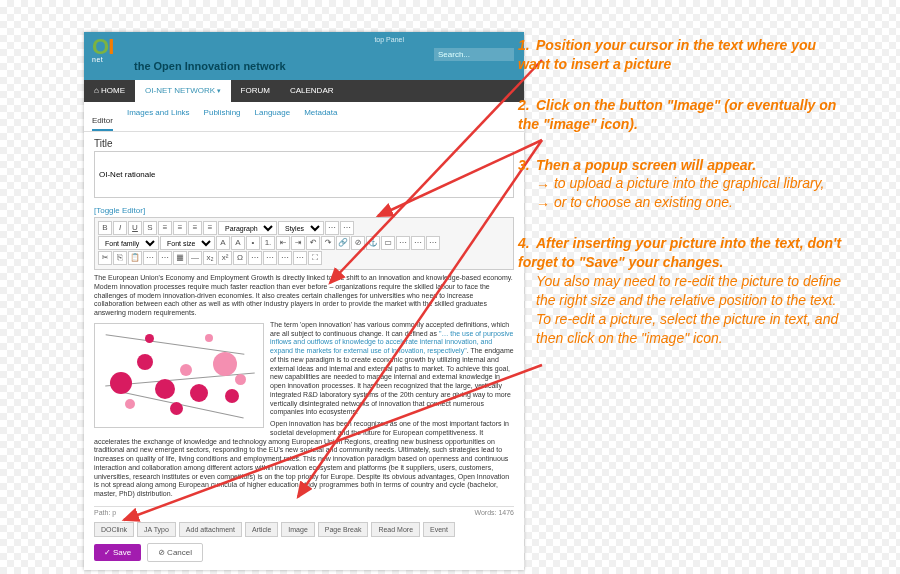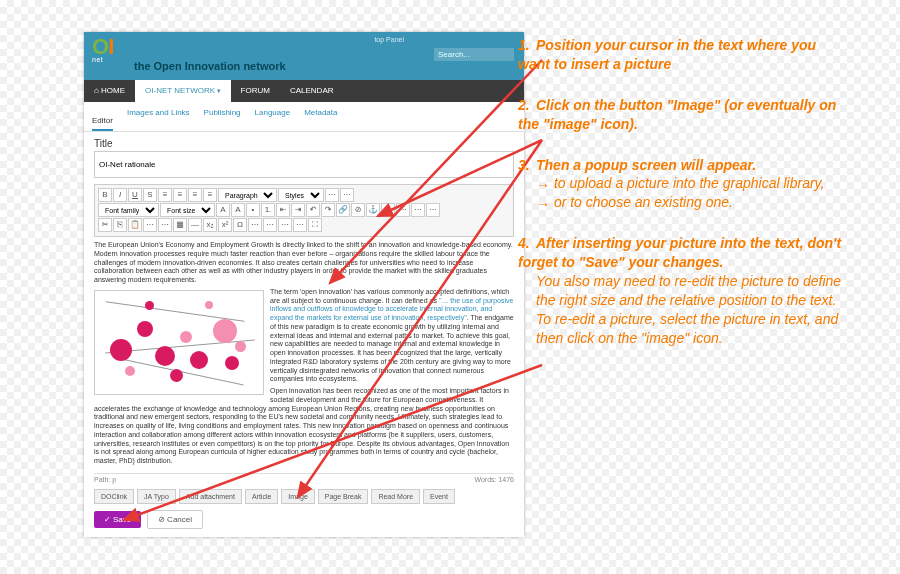--- a/index.html
+++ b/index.html
@@ -43,21 +43,21 @@
   .nav .active::after{content:" ▾"; font-size:7px;}
 
   
   .subtabs{ border-bottom:1px solid #ddd; padding:6px 8px 0 8px; display:flex; gap:14px;}
   .subtabs span{ font-size:8px; color:#2e8fbc; padding-bottom:4px; cursor:pointer;}
   .subtabs .on{ color:#333; border-bottom:2px solid #2e8fbc;margin-top:8px;}
 
   
   .field{ padding:6px 10px;}
   .field label{ display:block; font-size:10px; color:#333; margin-bottom:2px;}
-  .field input{ width:100%; font-size:8px; padding:8px 4px; border:1px solid #ccc;}
+  .field input{ width:100%; font-size:8px; padding:18px 4px; border:1px solid #ccc;}
   .toggle{ padding:2px 10px; font-size:8px; color:#2e8fbc; cursor:pointer;}
 
   
   .toolbar{ margin:0 10px; border:1px solid #ccc; padding:3px; background:#f6f6f6;}
   .tb-row{ display:flex; flex-wrap:wrap; gap:1px; align-items:center; margin-bottom:1px;}
   .tb-btn{ width:14px; height:14px; background:#fff; border:1px solid #ccc; font-size:8px; line-height:12px; text-align:center; color:#555;}
   .tb-sel{ height:14px; font-size:7px; border:1px solid #ccc; background:#fff; padding:0 2px;}
 
   
   .bodytext{ margin:4px 10px; font-size:7px; line-height:1.25; color:#333; max-height: 260px; overflow:hidden;}
@@ -120,20 +120,21 @@
     <span>Images and Links</span>
     <span>Publishing</span>
     <span>Language</span>
     <span>Metadata</span>
   </div>
 
   <div class="field">
     <label>Title</label>
     <input value="OI-Net rationale" style="">
   </div>
+  <div class="toggle">[Toggle Editor]</div>
 
   <div class="toolbar">
     <div class="tb-row">
       <span class="tb-btn">B</span>
       <span class="tb-btn"><i>I</i></span>
       <span class="tb-btn"><u>U</u></span>
       <span class="tb-btn">S</span>
       <span class="tb-btn">≡</span>
       <span class="tb-btn">≡</span>
       <span class="tb-btn">≡</span>

